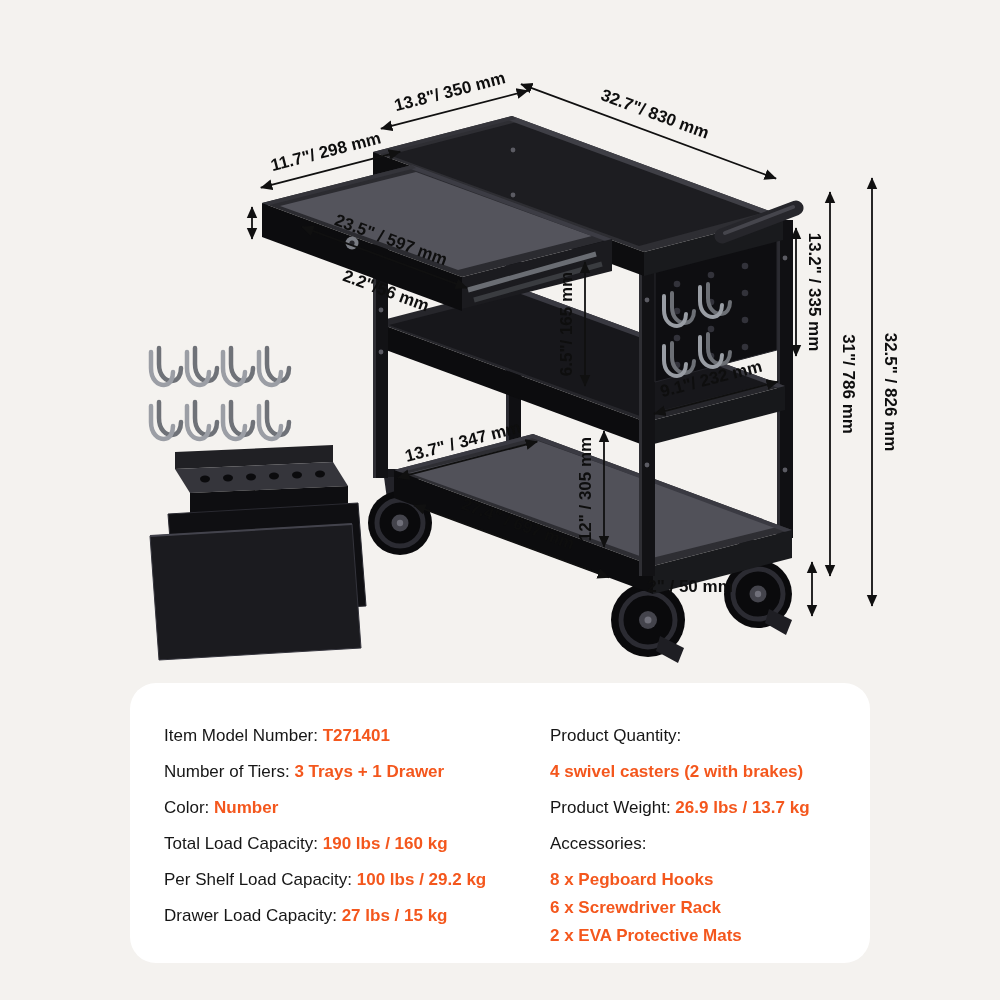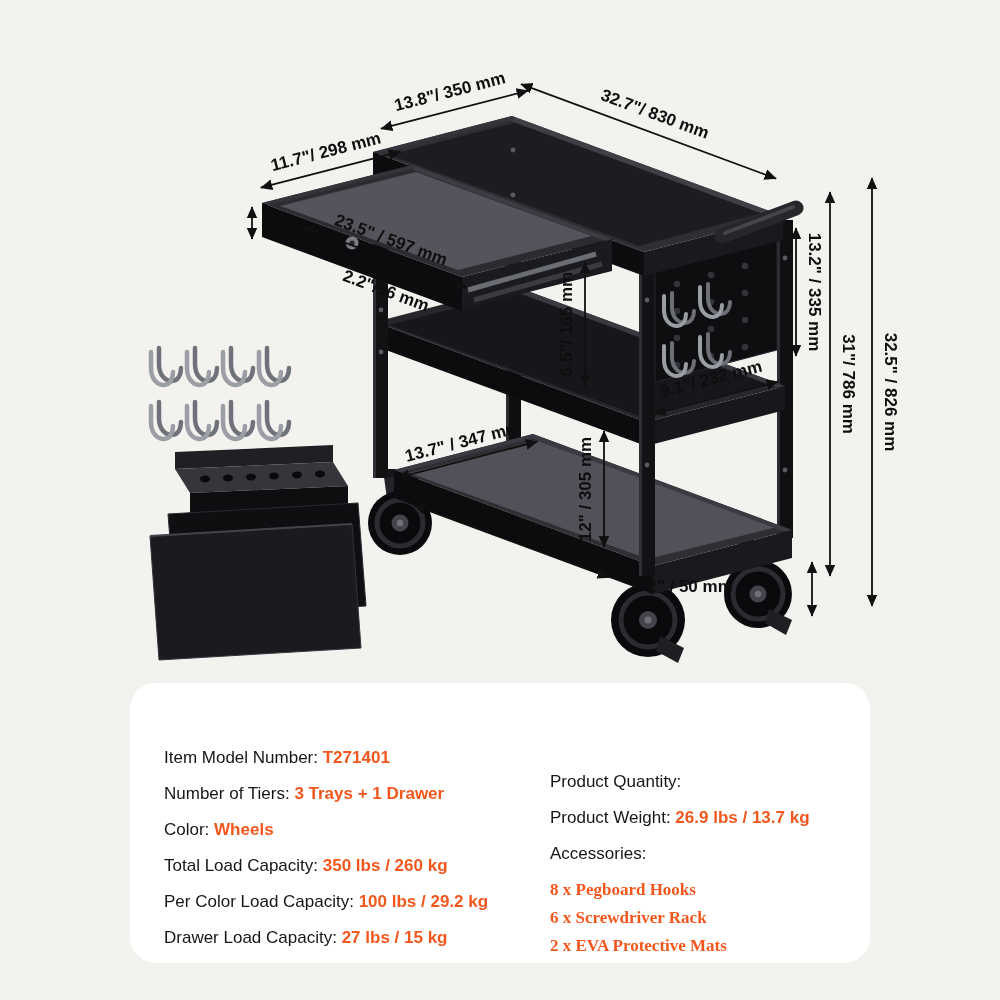--- a/index.html
+++ b/index.html
@@ -6,25 +6,25 @@
   .stage{position:relative;width:1000px;height:1000px;background:#f4f2ef;overflow:hidden;
          font-family:"Liberation Sans","DejaVu Sans",sans-serif;}
   .diagram-wrap{position:absolute;left:0;top:0;width:1000px;height:680px;}
   .dl{stroke:#101010;stroke-width:1.8;}
   .dt{font:600 17px "Liberation Sans","DejaVu Sans",sans-serif;fill:#0e0e0e;}
   .hookB{stroke:#6f7278;stroke-width:4.5;fill:none;stroke-linecap:round;}
   .hookF{stroke:#9b9ea5;stroke-width:4.5;fill:none;stroke-linecap:round;}
   .pegHookB{stroke:#6c6f75;stroke-width:4;fill:none;stroke-linecap:round;}
   .pegHookF{stroke:#999da4;stroke-width:4;fill:none;stroke-linecap:round;}
   .panel{position:absolute;left:130px;top:683px;width:740px;height:280px;background:#ffffff;
-         border-radius:26px;box-sizing:border-box;padding:42px 0 0 34px;display:flex;align-items:flex-end;}
+         border-radius:26px;box-sizing:border-box;padding:42px 0 12px 34px;display:flex;}
   .col-left{width:386px;}
   .col-right{flex:1;}
   .spec-row{font-size:17px;line-height:22px;margin:0 0 14px 0;color:#141414;}
-  .spec-row.tight{margin-bottom:6px;font-family:Liberation Serif, serif;}
+  .spec-row.tight{margin-bottom:6px;}
   .spec-label{color:#161616;font-weight:400;}
   .spec-value{color:#F4571D;font-weight:700;}
 </style>
 </head>
 <body>
 
 <div class="stage">
 
   <div class="diagram-wrap">
     <svg width="1000" height="680" viewBox="0 0 1000 680">
@@ -285,27 +285,28 @@
         <line class="dl" x1="812" y1="562" x2="812" y2="616" marker-start="url(#ah)" marker-end="url(#ah)"></line>
         <text class="dt" x="690" y="592" text-anchor="middle">2" / 50 mm</text>
       </g>
     </svg>
   </div>
 
   <div class="panel">
     <div class="col-left">
       <div class="spec-row"><span class="spec-label">Item Model Number: </span><span class="spec-value">T271401</span></div>
       <div class="spec-row"><span class="spec-label">Number of Tiers: </span><span class="spec-value">3 Trays + 1 Drawer</span></div>
-      <div class="spec-row"><span class="spec-label">Color: </span><span class="spec-value">Wheels</span></div>
-      <div class="spec-row"><span class="spec-label">Total Load Capacity: </span><span class="spec-value">350 lbs / 260 kg</span></div>
-      <div class="spec-row"><span class="spec-label">Per Color Load Capacity: </span><span class="spec-value">100 lbs / 29.2 kg</span></div>
+      <div class="spec-row"><span class="spec-label">Color: </span><span class="spec-value">Number</span></div>
+      <div class="spec-row"><span class="spec-label">Total Load Capacity: </span><span class="spec-value">190 lbs / 160 kg</span></div>
+      <div class="spec-row"><span class="spec-label">Per Shelf Load Capacity: </span><span class="spec-value">100 lbs / 29.2 kg</span></div>
       <div class="spec-row"><span class="spec-label">Drawer Load Capacity: </span><span class="spec-value">27 lbs / 15 kg</span></div>
     </div>
     <div class="col-right">
       <div class="spec-row"><span class="spec-label">Product Quantity:</span><span class="spec-value"></span></div>
+      <div class="spec-row"><span class="spec-value">4 swivel casters (2 with brakes)</span></div>
       <div class="spec-row"><span class="spec-label">Product Weight: </span><span class="spec-value">26.9 lbs / 13.7 kg</span></div>
       <div class="spec-row"><span class="spec-label">Accessories:</span></div>
       <div class="spec-row tight"><span class="spec-value">8 x Pegboard Hooks</span></div>
       <div class="spec-row tight"><span class="spec-value">6 x Screwdriver Rack</span></div>
       <div class="spec-row tight"><span class="spec-value">2 x EVA Protective Mats</span></div>
     </div>
   </div>
 
 </div>
 

